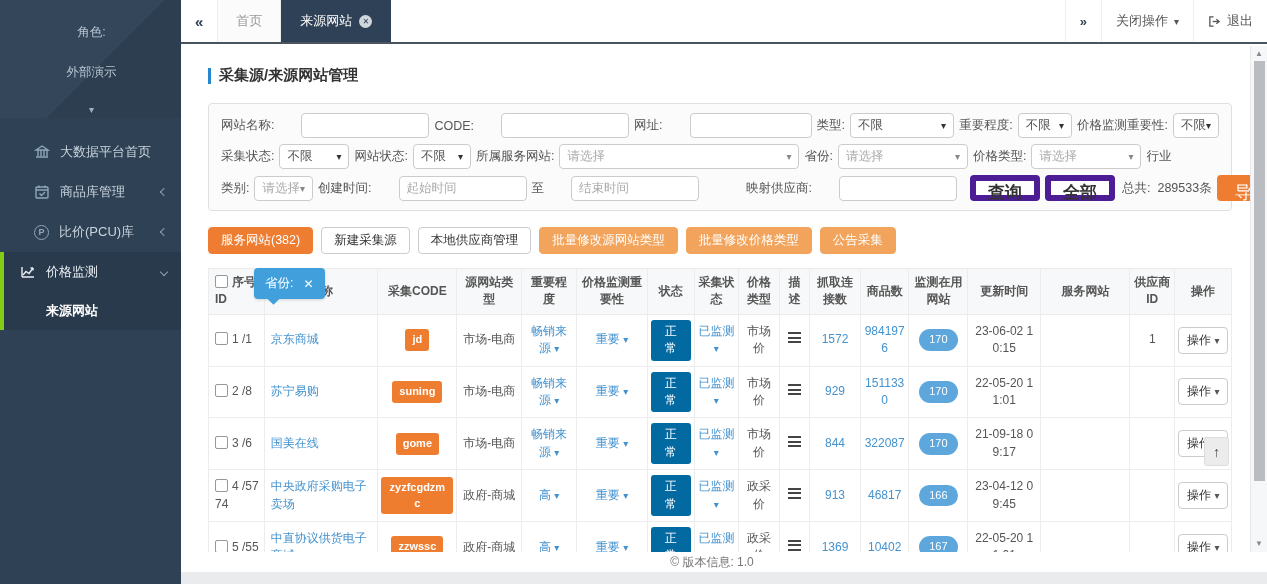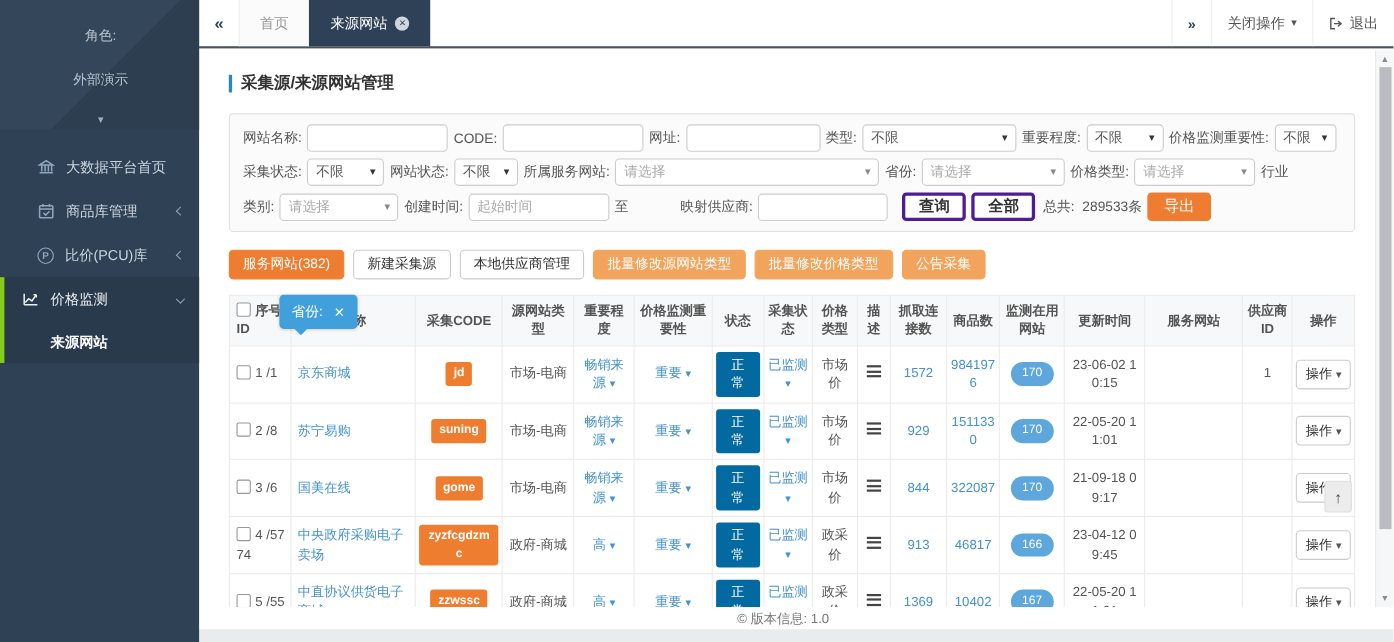--- a/index.html
+++ b/index.html
@@ -34,29 +34,29 @@
   .topbar-right > div { display:flex; align-items:center; gap:6px; padding:0 14px; color:#555; font-size:13px; border-left:1px solid #efefef; cursor:pointer; }
 
   
   .content { position:absolute; left:181px; top:46px; right:17px; bottom:32px; background:#fff; overflow:hidden; padding:20px 18px 0 27px; }
   .page-title { display:flex; align-items:center; gap:8px; font-size:15px; font-weight:bold; color:#333; }
   .title-bar { width:3px; height:16px; background:#2787cd; display:inline-block; }
 
   .filter-panel { margin-top:18px; border:1px solid #e0e0e0; border-radius:4px; background:#fbfbfb; padding:9px 12px; display:flex; flex-direction:column; gap:6px; }
   .f-row { display:flex; align-items:center; gap:5px; flex-wrap:nowrap; white-space:nowrap; }
   .f-label { color:#555; font-size:12.5px; }
-  .f-input { height:25px; border:1px solid #ccc; border-radius:4px; background:#fff; padding:0 7px; font-size:12.5px; color:#555; font-family:inherit; }
+  .f-input { height:25px; border:1px solid #ccc; border-radius:4px; background:#fff; padding:0 7px; font-size:12.5px; color:#555; font-family:inherit;margin-left:22px; }
   .f-input::placeholder { color:#aaa; }
   .sel { height:25px; border:1px solid #ccc; border-radius:4px; background:#fff; display:inline-flex; align-items:center; justify-content:space-between; padding:0 7px; font-size:12.5px; color:#555; cursor:pointer; }
   .sel .crt { color:#333; font-size:10px; }
   .sel.ph { color:#aaa; }
   .sel.ph .crt { color:#888; }
   .w56{width:56px}.w70{width:70px}.w58{width:58px}.w108{width:108px}.w110{width:110px}
   .w118{width:118px}.w122{width:122px}.w128{width:128px}.w130{width:130px}.w140{width:140px}.w240{width:240px}
-  .f-btn { height:26px; padding:0 12px; border:3px solid #4c1d95; border-radius:4px; background:#fff; color:#333; font-size:14px; cursor:pointer; font-family:Liberation Mono, monospace; }
+  .f-btn { height:26px; padding:0 12px; border:6px solid #4c1d95; border-radius:4px; background:#fff; color:#333; font-size:17px; cursor:pointer; font-family:Liberation Mono, monospace; }
   .f-btn.orange { background:#ef7d31; border-color:#ef7d31; color:#fff; }
   .f-total { color:#555; font-size:12.5px; margin-left:2px; }
 
   .toolbar { margin-top:16px; display:flex; gap:8px; }
   .tb-btn { height:27px; padding:0 12px; border-radius:4px; font-size:12.5px; cursor:pointer; border:1px solid #ccc; background:#fff; color:#333; font-family:inherit; }
   .tb-btn.solid { background:#ef7d31; border-color:#ef7d31; color:#fff; }
   .tb-btn.light { background:#f2a45c; border-color:#f2a45c; color:#fff; }
 
   
   .table-wrap { position:relative; margin-top:14px; }
@@ -238,20 +238,21 @@
 
       <div class="f-row">
         <span class="f-label">类别:</span>
         <div class="sel ph w108">
           <span>请选择</span>
           <span class="crt">▾</span>
         </div>
         <span class="f-label">创建时间:</span>
         <input class="f-input w128" placeholder="起始时间" style="">
         <span class="f-label">至</span>
+        <input class="f-input w128" placeholder="结束时间" style="">
         <span class="f-label" style="margin-left:42px">映射供应商:</span>
         <input class="f-input w118" style="">
         <button class="f-btn" style="margin-left:8px;font-weight:bold">查询</button>
         <button class="f-btn" style="font-weight:bold">全部</button>
         <span class="f-total">总共:</span>
         <span class="f-total">289533条</span>
         <button class="f-btn orange">导出</button>
       </div>
     </div>
 

